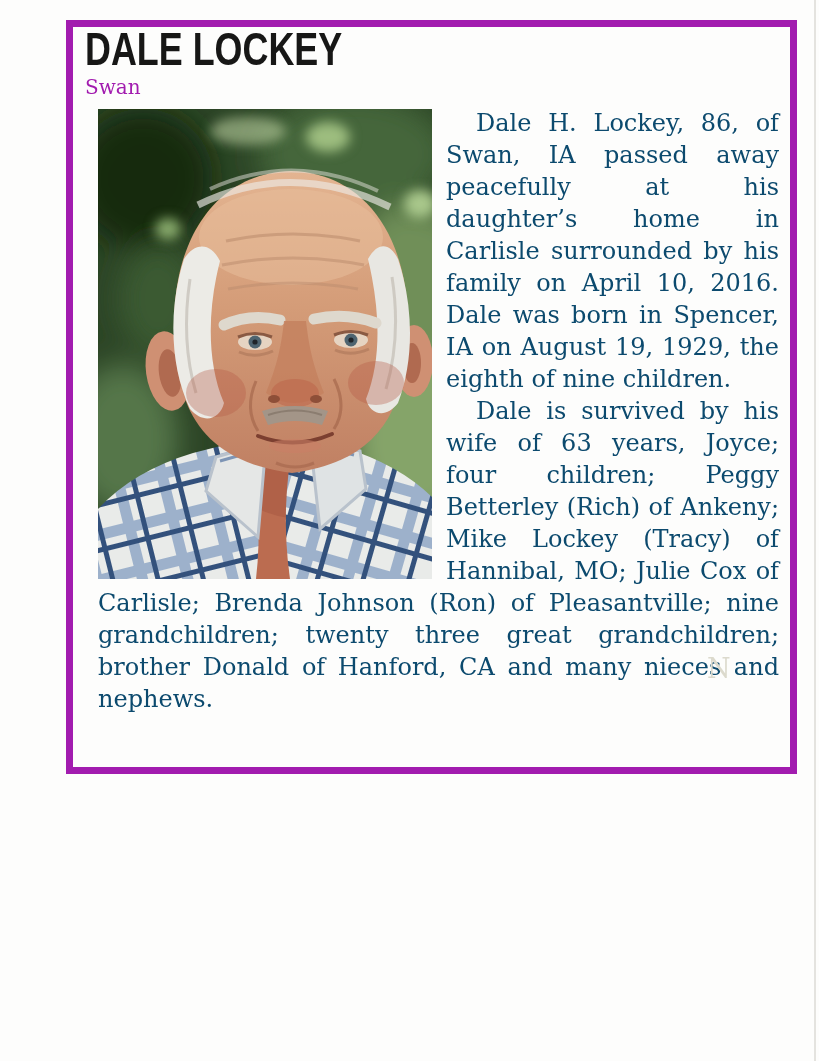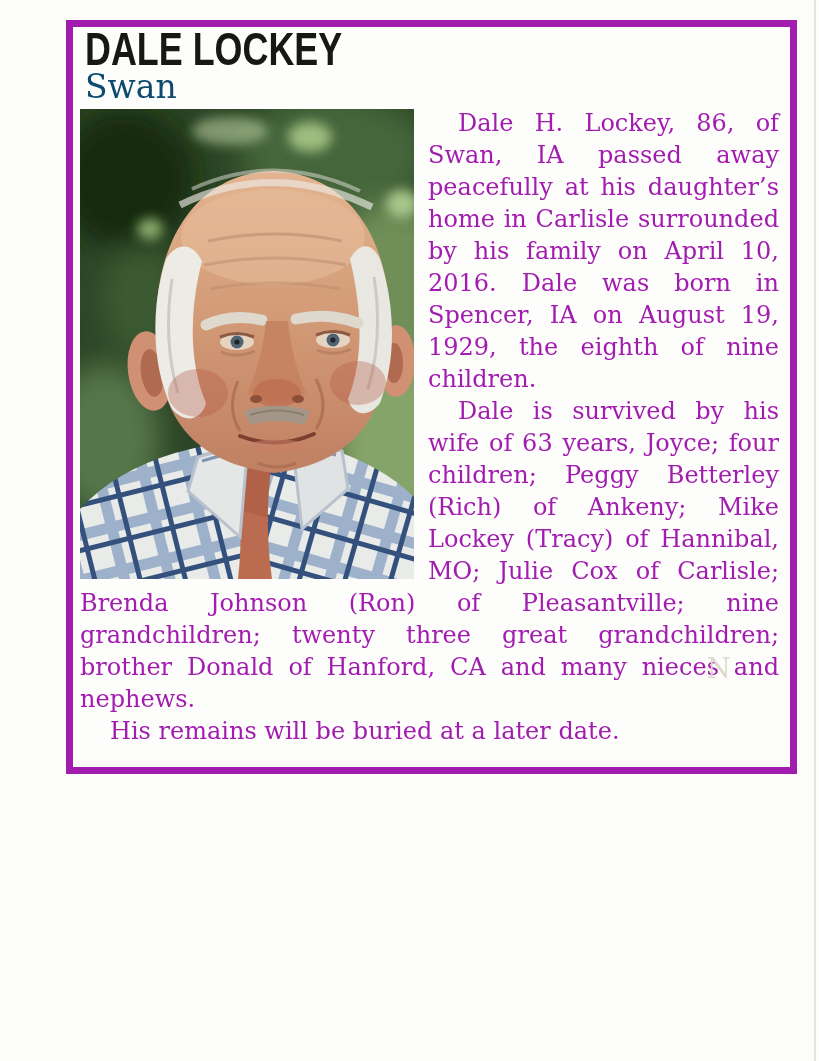--- a/index.html
+++ b/index.html
@@ -43,30 +43,31 @@
     font-size: 46px;
     line-height: 42px;
     color: #171716;
     transform: scaleX(0.78);
     transform-origin: left top;
     white-space: nowrap;
     letter-spacing: 0px;
   }
   .subtitle {
     margin: 0 0 0 12px;
-    font-size: 33px;
+    font-size: 20px;
     line-height: 34px;
-    color: #0c4a6e;
+    color: #a21caf;
   }
   .body-text {
     padding: 3px 11px 0 7px;
     font-size: 24px;
     line-height: 32px;
     text-align: justify;
-    color: #a21caf;
+    color: #0c4a6e;
+    margin-left: 18px;
   }
   .body-text p {
     margin: 0;
     text-indent: 30px;
   }
   .photo {
     float: left;
     width: 334px;
     height: 470px;
     margin: 2px 14px 8px 0;
@@ -203,18 +204,17 @@
           <path d="M170,306 Q197,297 224,306" stroke="#8b7d70" stroke-width="2" fill="none"></path>
 
           <path d="M160,327 Q197,341 234,325" stroke="#7c3f30" stroke-width="4" fill="none" stroke-linecap="round"></path>
           <ellipse cx="197" cy="337" rx="26" ry="7" fill="#c97f66" opacity="0.6"></ellipse>
           <path d="M178,354 Q197,362 216,354" stroke="#a06248" stroke-width="3" fill="none" opacity="0.55"></path>
         </svg>
       </div>
 
       <p>Dale H. Lockey, 86, of Swan, IA passed away peacefully at his daughter’s home in Carlisle surrounded by his family on April 10, 2016.  Dale was born in Spencer, IA on August 19, 1929, the eighth of nine children.</p>
       <p>Dale is survived by his wife of 63 years, Joyce; four children; Peggy Betterley (Rich) of Ankeny; Mike Lockey (Tracy) of Hannibal, MO; Julie Cox of Carlisle; Brenda Johnson (Ron) of Pleasantville; nine grandchildren; twenty three great grandchildren; brother Donald of Hanford, CA and many nieces and nephews.</p>
-      <p>His remains will be buried at a later date.</p>
     </div>
 
     <span class="watermark">N</span>
   </div>
 </div>
 
 </body></html>

